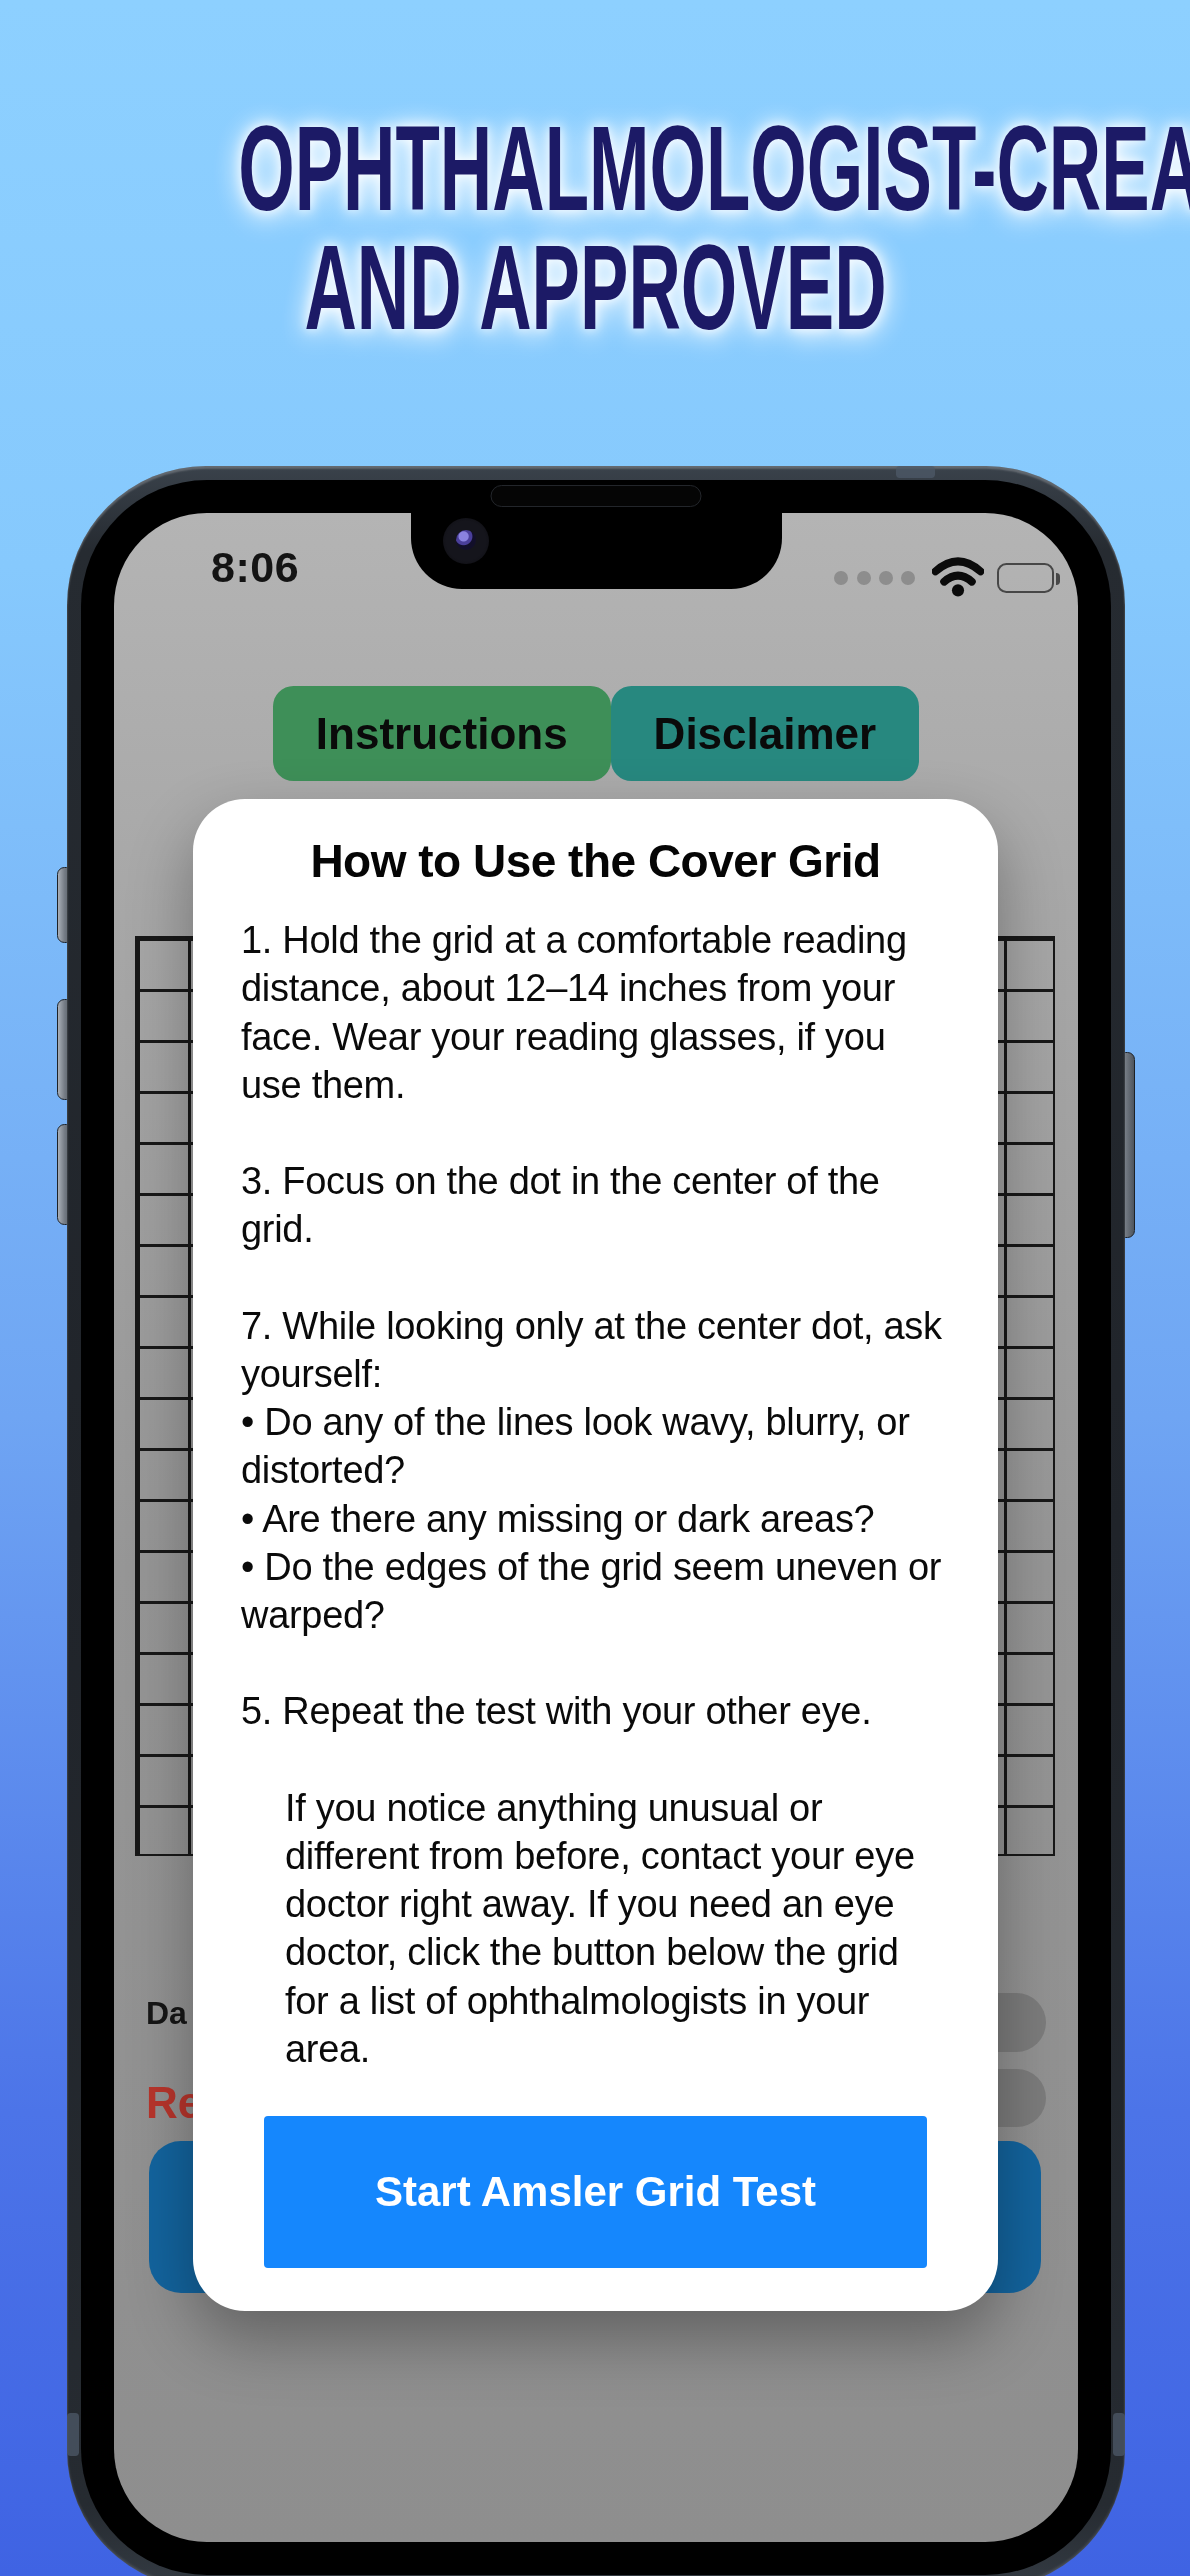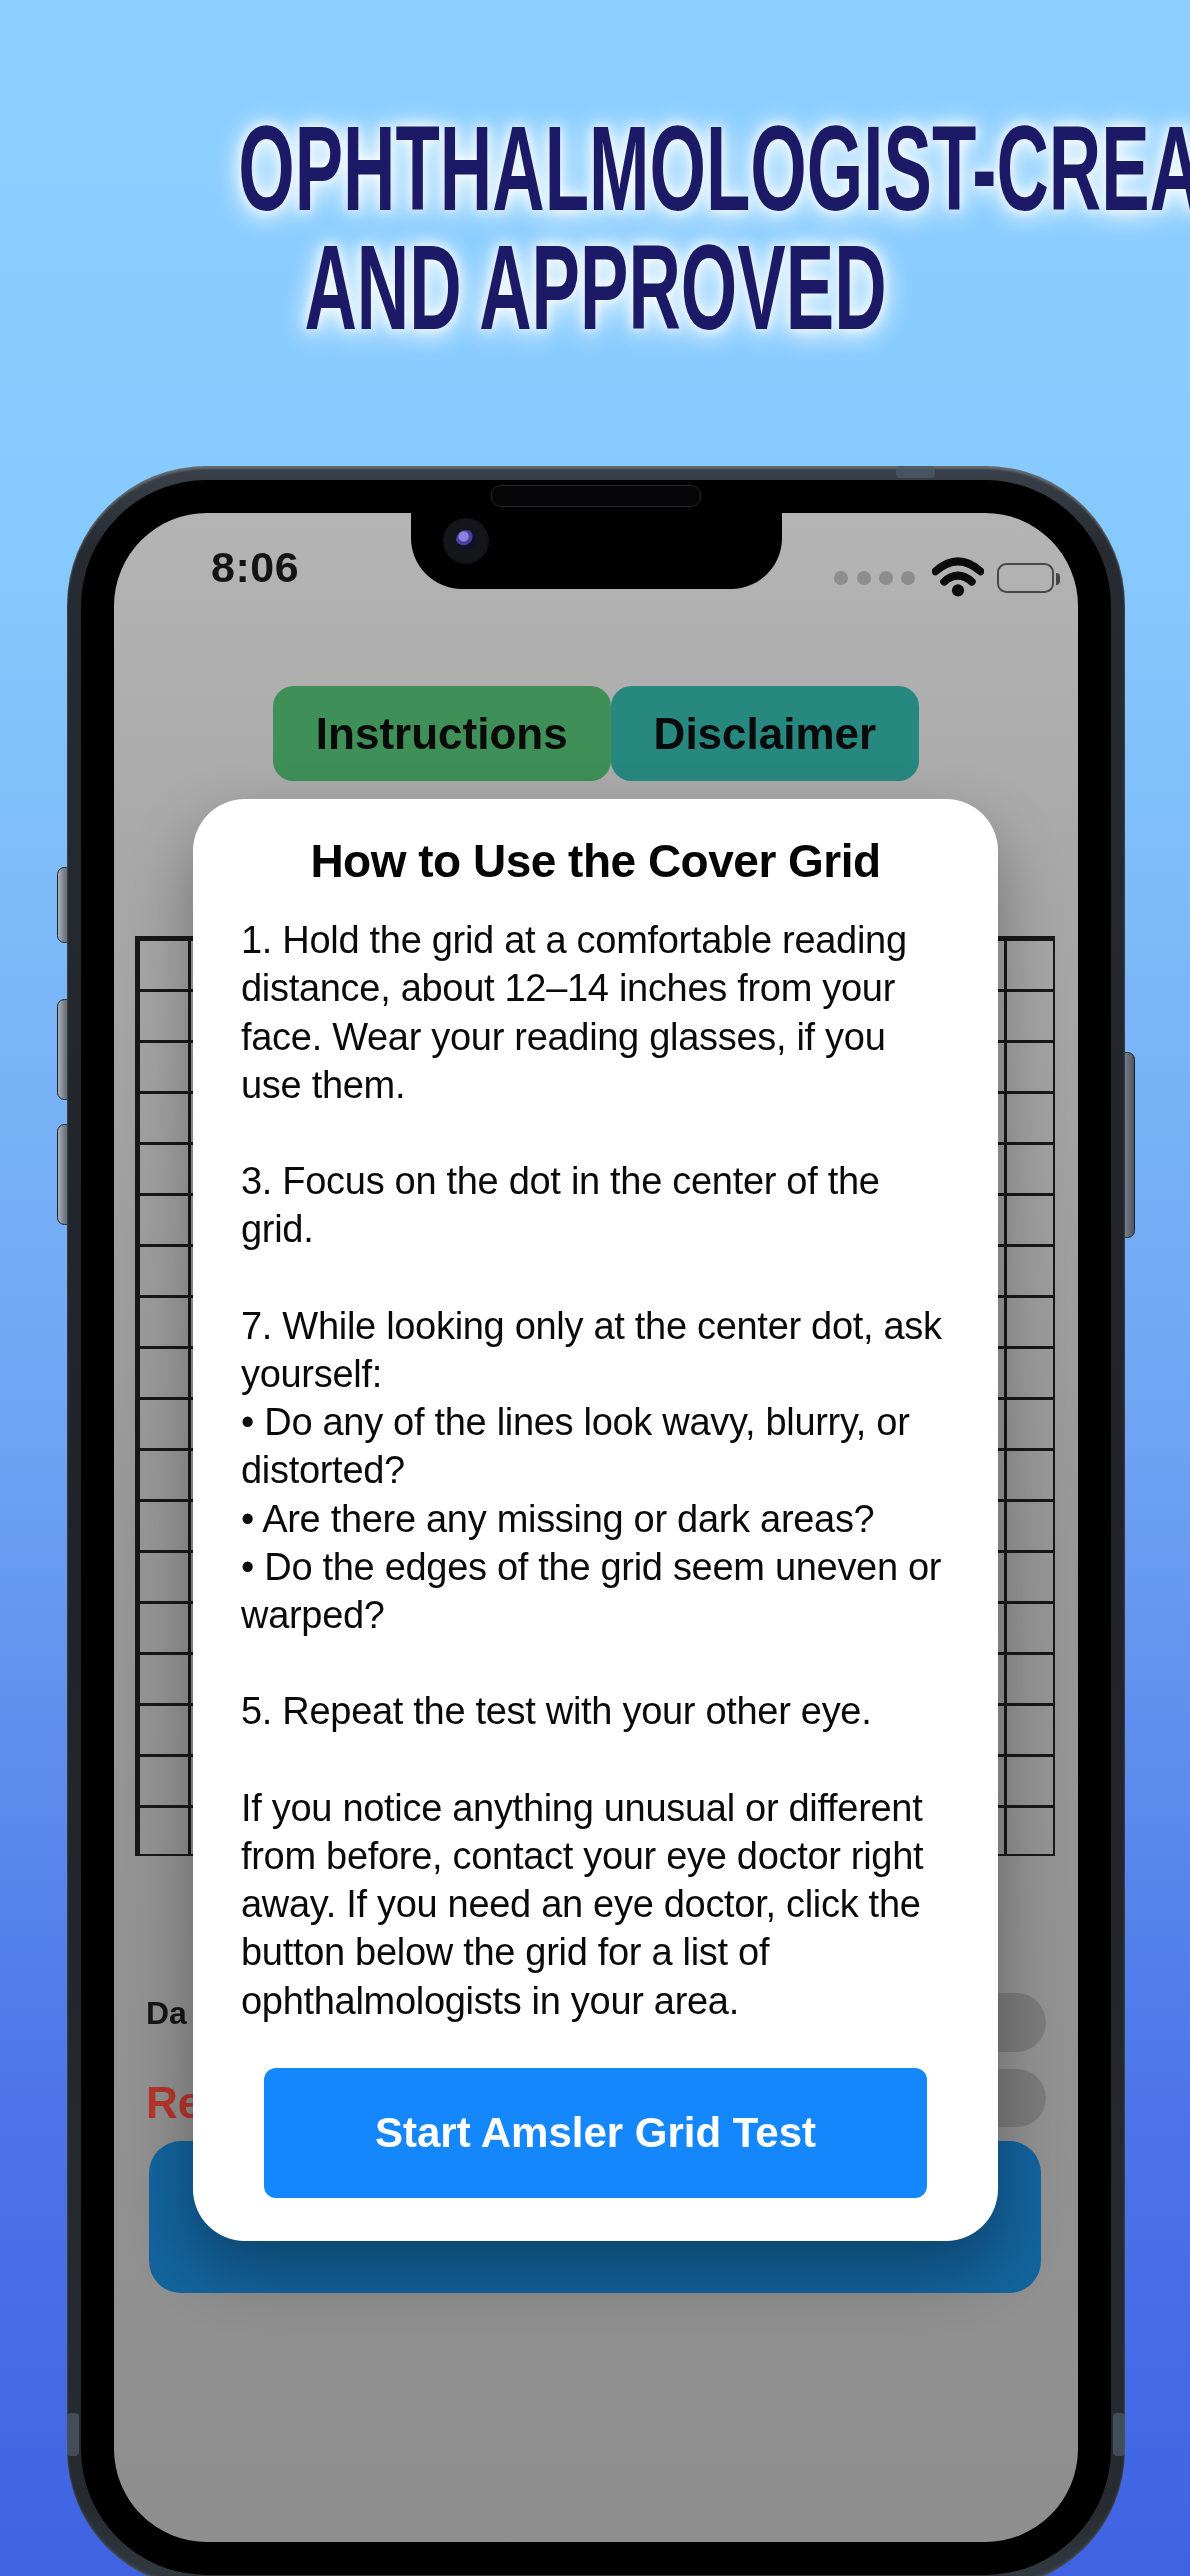--- a/index.html
+++ b/index.html
@@ -70,22 +70,22 @@
   .bg-pill{position:absolute;left:810px;width:122px;border:none;background:#7c7c7c;border-radius:30px;z-index:1;}
   .bg-pill.p1{top:1480px;height:59px;}
   .bg-pill.p2{top:1556px;height:58px;}
 
   
   .modal{position:absolute;left:79px;top:286px;width:805px;box-sizing:border-box;background:#ffffff;
     border-radius:52px;padding:35px 48px 43px 48px;z-index:4;box-shadow:0 28px 65px rgba(0,0,0,.32);}
   .modal-title{font-size:46px;font-weight:bold;color:#050505;text-align:center;margin:0 0 28px 0;letter-spacing:-0.5px;}
   .m-para{font-size:38px;line-height:1.27;color:#0a0a0a;margin:0 0 48px 0;letter-spacing:-0.3px;}
   .m-para.tight{margin-bottom:0;}
-  .m-para.closing{margin-bottom:43px;}
-  .start-btn{display:block;margin:0 auto;width:663px;height:130px;border:none;border-radius:12px;
+  .m-para.closing{margin-bottom:43px;margin-left:44px;}
+  .start-btn{display:block;margin:0 auto;width:663px;height:152px;border:none;border-radius:4px;
     background:#1587FD;color:#ffffff;font-family:"Liberation Sans",sans-serif;font-size:42px;font-weight:600;}
 </style>
 </head>
 <body>
 
 <div class="headline">
   <div class="headline-line">OPHTHALMOLOGIST-CREATED</div>
   <div class="headline-line">AND APPROVED</div>
 </div>
 

